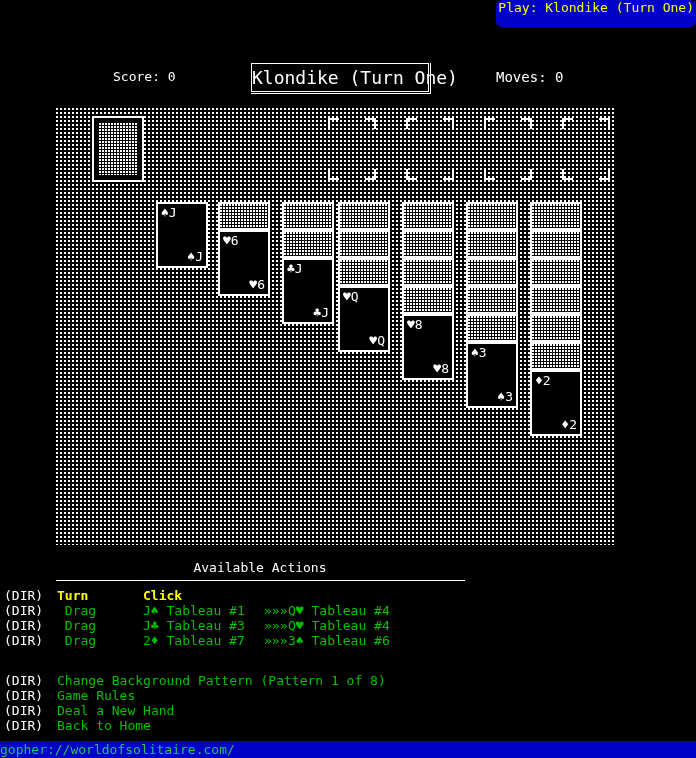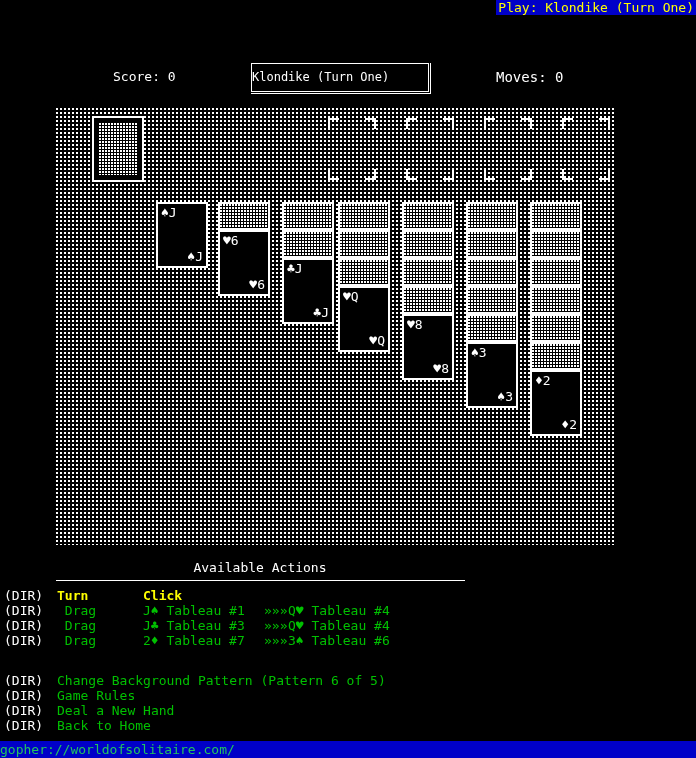--- a/index.html
+++ b/index.html
@@ -13,41 +13,42 @@
     position:relative;
     -webkit-font-smoothing:none;
   }
 
   
   #titlebar{
     position:absolute;left:0;top:0;width:696px;height:15px;
     background:#000;
   }
   #titlebar .tb-inner{
-    position:absolute;right:0;top:0;height:15px;
+    position:absolute;right:0;top:0;height:27px;
     background:#0000c8;color:#ffff00;
     font-size:13px;line-height:15px;
     padding:0 2px;white-space:pre;
     letter-spacing:0px;
+    border-radius:6px;
   }
 
   
   #scorerow{position:absolute;left:0;top:63px;width:696px;height:30px;}
   #score{position:absolute;left:113px;top:6px;white-space:pre;font-size:13px;}
   #moves{position:absolute;left:496px;top:6px;white-space:pre;font-size:14px;}
   #gamebox{
     position:absolute;left:251px;top:0px;
     width:178px;height:29px;
     border:1px solid #ffffff;
     box-shadow:0 0 0 1px #000, 1px 1px 0 1px #fff;
     box-sizing:border-box;
   }
   #gamebox span{
     display:block;text-align:left;line-height:27px;
-    white-space:pre;font-size:12px;
+    white-space:pre;font-size:18px;
   }
 
   
   #playfield{
     position:absolute;left:56px;top:108px;
     width:558px;height:437px;
     background-color:#000;
     background-image:
       radial-gradient(circle at 1px 1px, #ffffff 0.8px, transparent 0.9px);
     background-size:4px 4px;
@@ -223,19 +224,19 @@
 <div id="actions-title">Available Actions</div>
 <div id="divider"></div>
 <div id="actions-root">
     <div class="arow" style="top: 588px;"><span class="dir" style="position: absolute; left: 4px;">(DIR)</span><span class="yellow" style="position: absolute; left: 57px;">Turn</span><span class="yellow" style="position: absolute; left: 143px;">Click</span></div>
     <div class="arow" style="top: 603px;"><span class="dir" style="position: absolute; left: 4px;">(DIR)</span><span class="green" style="position: absolute; left: 57px;"> Drag</span><span class="green" style="position: absolute; left: 143px;">J♠ Tableau #1</span><span class="green" style="position: absolute; left: 264px;">»»»</span><span class="green" style="position: absolute; left: 288px;">Q♥ Tableau #4</span></div>
     <div class="arow" style="top: 618px;"><span class="dir" style="position: absolute; left: 4px;">(DIR)</span><span class="green" style="position: absolute; left: 57px;"> Drag</span><span class="green" style="position: absolute; left: 143px;">J♣ Tableau #3</span><span class="green" style="position: absolute; left: 264px;">»»»</span><span class="green" style="position: absolute; left: 288px;">Q♥ Tableau #4</span></div>
     <div class="arow" style="top: 633px;"><span class="dir" style="position: absolute; left: 4px;">(DIR)</span><span class="green" style="position: absolute; left: 57px;"> Drag</span><span class="green" style="position: absolute; left: 143px;">2♦ Tableau #7</span><span class="green" style="position: absolute; left: 264px;">»»»</span><span class="green" style="position: absolute; left: 288px;">3♠ Tableau #6</span></div>
   </div>
 
 <div id="menu-root">
-    <div class="arow" style="top: 673px;"><span class="dir" style="position: absolute; left: 4px;">(DIR)</span><span class="green" style="position: absolute; left: 57px;">Change Background Pattern (Pattern 6 of 5)</span></div>
+    <div class="arow" style="top: 673px;"><span class="dir" style="position: absolute; left: 4px;">(DIR)</span><span class="green" style="position: absolute; left: 57px;">Change Background Pattern (Pattern 1 of 8)</span></div>
     <div class="arow" style="top: 688px;"><span class="dir" style="position: absolute; left: 4px;">(DIR)</span><span class="green" style="position: absolute; left: 57px;">Game Rules</span></div>
     <div class="arow" style="top: 703px;"><span class="dir" style="position: absolute; left: 4px;">(DIR)</span><span class="green" style="position: absolute; left: 57px;">Deal a New Hand</span></div>
     <div class="arow" style="top: 718px;"><span class="dir" style="position: absolute; left: 4px;">(DIR)</span><span class="green" style="position: absolute; left: 57px;">Back to Home</span></div>
   </div>
 
 <div id="statusbar">gopher://worldofsolitaire.com/</div>
 
 </body></html>

